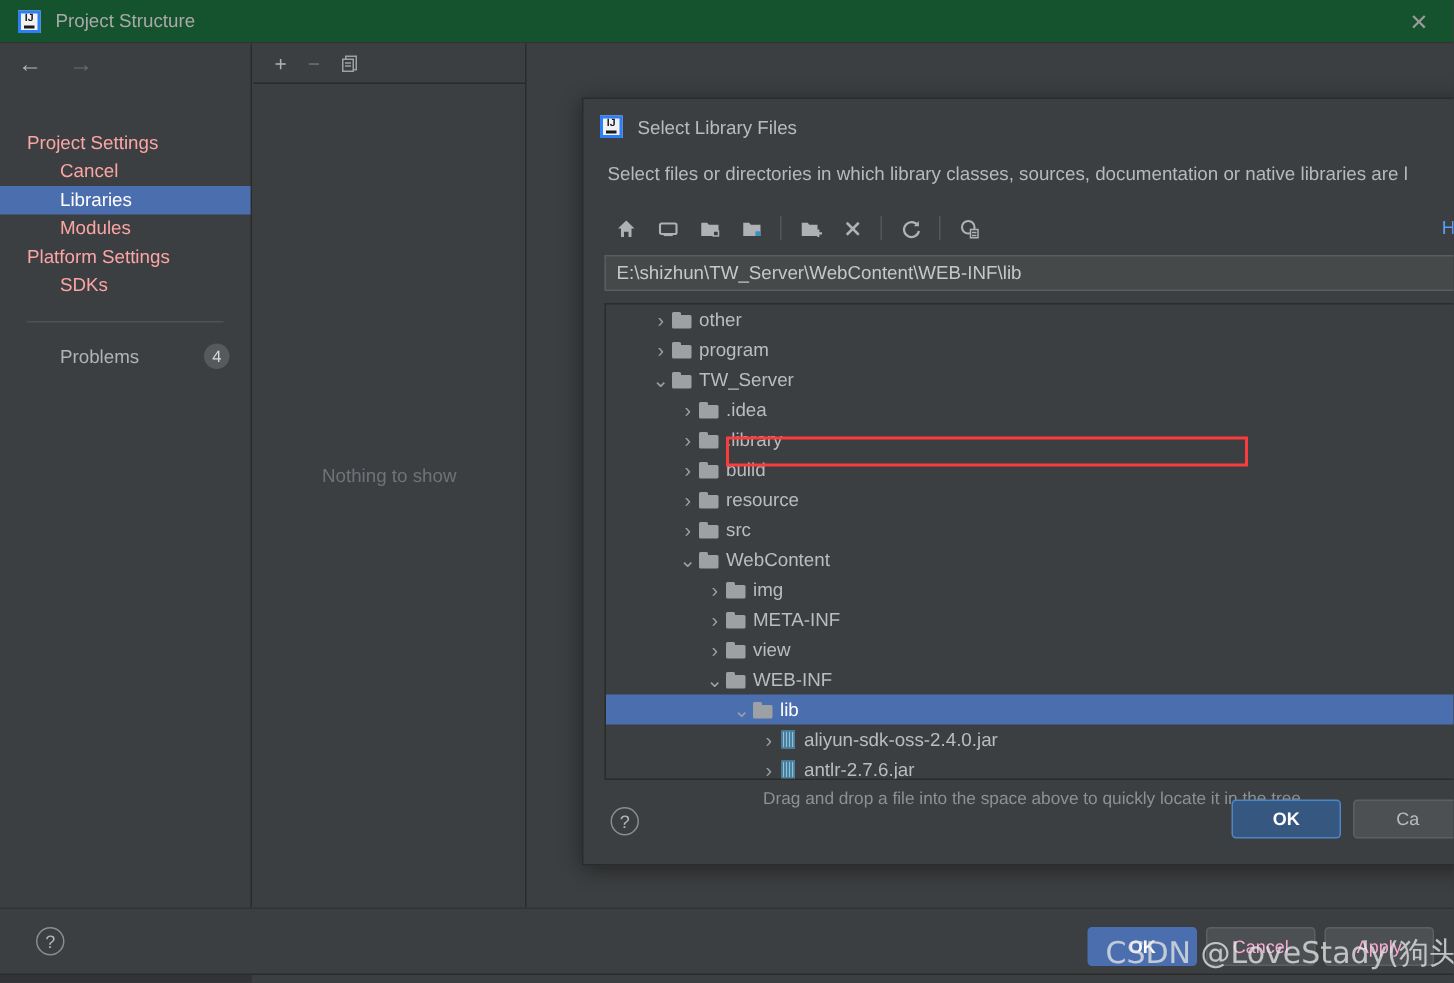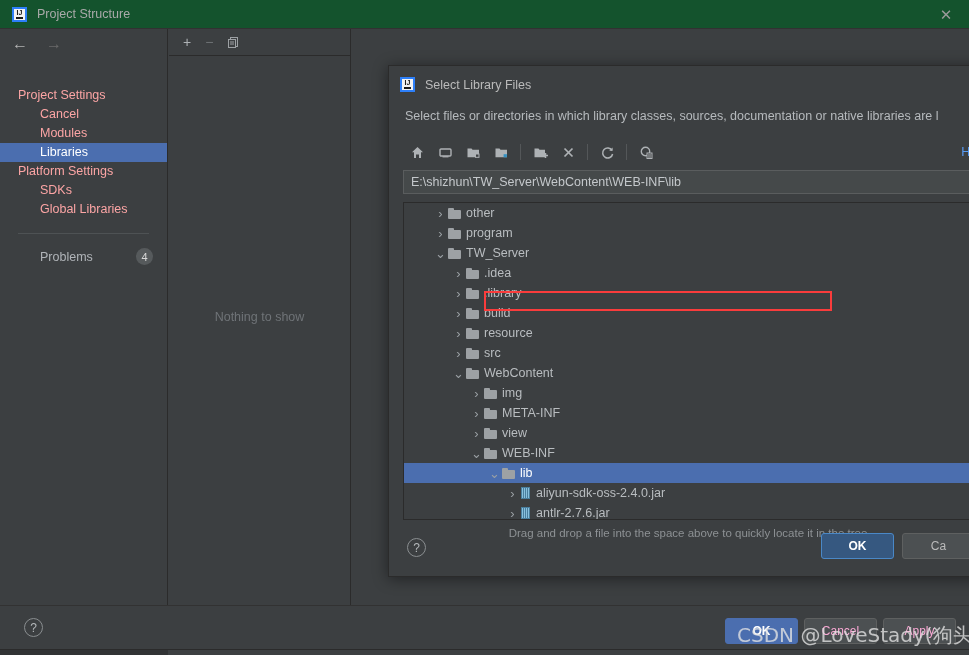--- a/index.html
+++ b/index.html
@@ -219,25 +219,24 @@
   <div class="win-body">
 
     <div class="nav-pane">
       <div class="nav-arrows">
         <span class="nav-arrow">←</span>
         <span class="nav-arrow dim">→</span>
       </div>
       <div class="nav-list">
         <div class="nav-item">Project Settings</div>
         <div class="nav-item child">Cancel</div>
+        <div class="nav-item child selected">Libraries</div>
         <div class="nav-item child">Modules</div>
-        <div class="nav-item child selected">Libraries</div>
         <div class="nav-item">Platform Settings</div>
         <div class="nav-item child">SDKs</div>
-        <div class="nav-item child">Global Libraries</div>
         <div class="nav-sep"></div>
         <div class="nav-problems">
           <span>Problems</span>
           <span class="badge">4</span>
         </div>
       </div>
     </div>
 
     <div class="center-pane">
       <div class="center-toolbar">

